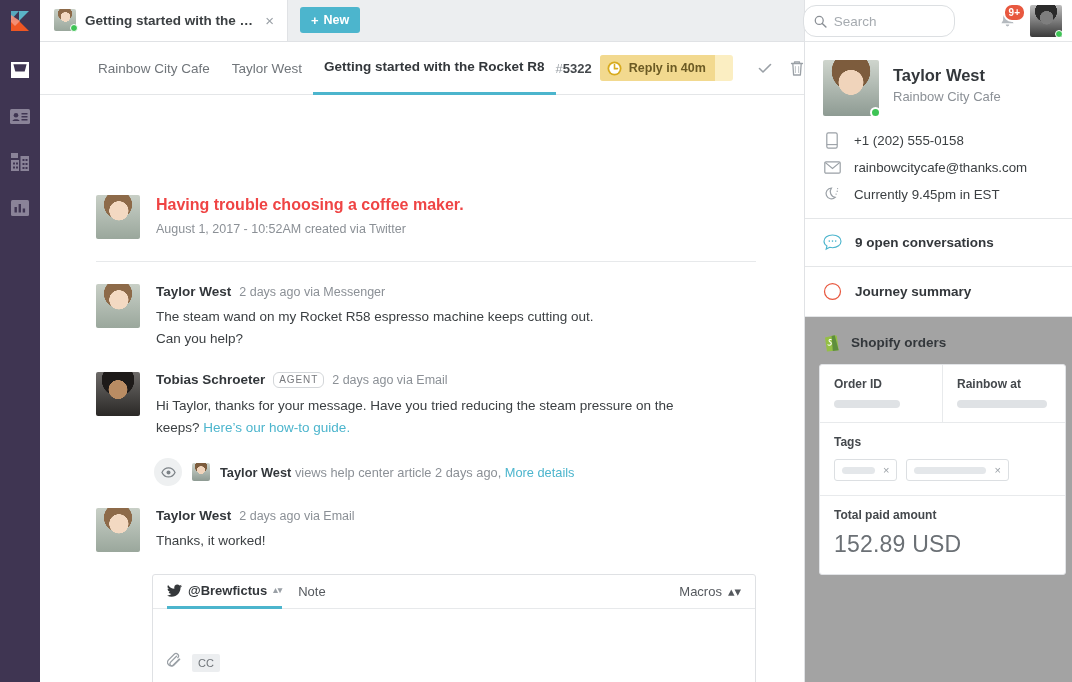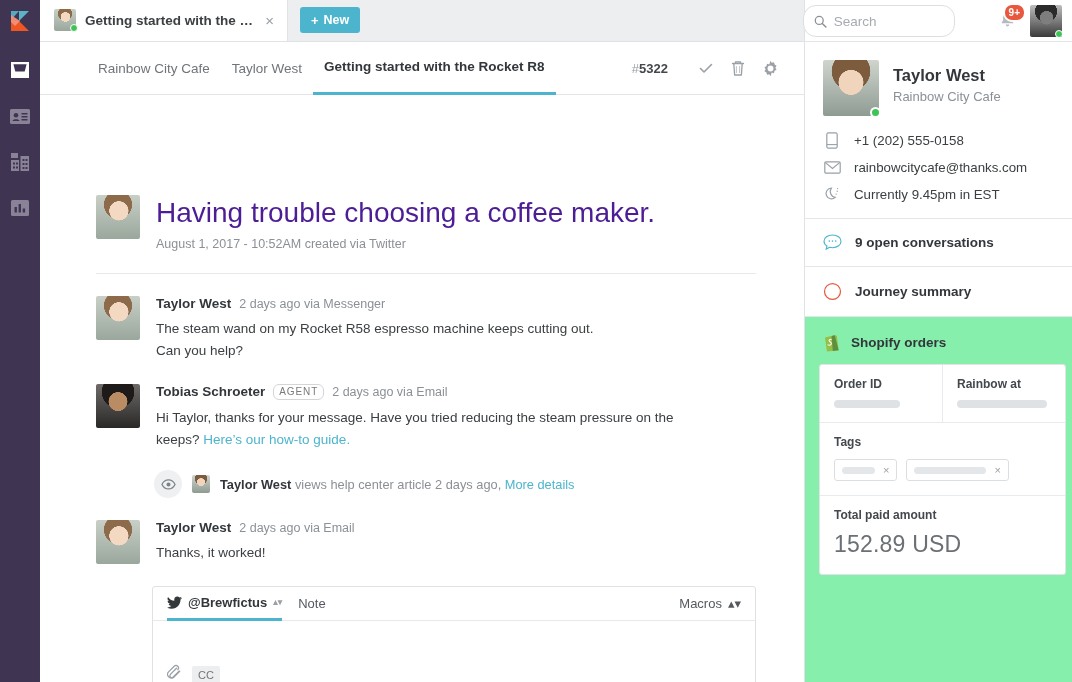--- a/index.html
+++ b/index.html
@@ -59,41 +59,41 @@
     padding: 0 18px 0 0; border-bottom: 1px solid #e4e6e8;
   }
   .crumbs { display: flex; align-items: flex-end; height: 53px; padding-left: 58px; gap: 0; }
   .crumb {
     font-size: 13.5px; color: #70757a; padding: 0 11px; height: 100%;
     display: flex; align-items: center; cursor: pointer; white-space: nowrap;
   }
   .crumb:first-child { padding-left: 0; }
   .crumb.active { color: #33373b; font-weight: bold; border-bottom: 3px solid #4cb5cd; }
   .head-right { margin-left: auto; display: flex; align-items: center; gap: 0; }
-  .ticket-no { font-size: 13px; color: #5f6368; margin-right: 22px; white-space: nowrap; }
+  .ticket-no { font-size: 13px; color: #5f6368; margin-right: 8px; white-space: nowrap; }
   .ticket-no .hash { color: #9aa0a6; font-weight: normal; }
   .ticket-no .num { font-weight: bold; color: #44484c; }
   .sla-badge {
     display: flex; align-items: center; height: 26px; border-radius: 3px;
     background: #fbeec2; overflow: hidden; margin-right: 16px;
   }
   .sla-badge .sla-fill { display: flex; align-items: center; gap: 7px; background: #f2d98f; height: 100%; padding: 0 9px 0 7px; }
   .sla-badge .sla-label { font-size: 12.5px; font-weight: bold; color: #6b5a23; white-space: nowrap; }
   .sla-badge .sla-tail { width: 18px; height: 100%; }
   .head-icon { width: 32px; height: 32px; display: flex; align-items: center; justify-content: center; cursor: pointer; }
 
   
   .convo-body { flex: 1; overflow: hidden; padding: 0 0 0 0; position: relative; background: #f2f3f5; }
   .convo-card {
     background: #fff; margin: 0; min-height: 100%; padding: 0 24px 0 0;
   }
   .thread { padding: 100px 0 0 56px; }
   .subject-row { display: flex; gap: 16px; padding-bottom: 22px; border-bottom: 1px solid #e7e9eb; margin-right: 24px; }
   .subject-row .av { width: 44px; height: 44px; border-radius: 2px; overflow: hidden; flex: none; }
-  .subject-title { font-size: 28px; color: #4c1d95; font-weight: normal; line-height: 1.25; }
+  .subject-title { font-size: 16px; color: #ef4444; font-weight: bold; line-height: 1.25; }
   .subject-meta { font-size: 12.5px; color: #8b9096; margin-top: 7px; }
 
   .msg { display: flex; gap: 16px; padding: 22px 0 0 0; }
   .msg .av { width: 44px; height: 44px; border-radius: 2px; overflow: hidden; flex: none; }
   .msg-main { flex: 1; min-width: 0; padding-right: 30px; }
   .msg-head { display: flex; align-items: center; gap: 8px; margin-bottom: 7px; flex-wrap: wrap; }
   .msg-author { font-size: 13.5px; font-weight: bold; color: #33373b; }
   .agent-chip {
     font-size: 10px; letter-spacing: 0.09em; color: #77797d; border: 1px solid #d3d6d9;
     border-radius: 6px; padding: 2px 5px; line-height: 1; font-weight: normal;
@@ -161,21 +161,21 @@
   .contact-list { margin-top: 16px; display: flex; flex-direction: column; gap: 11px; }
   .contact-row { display: flex; align-items: center; gap: 13px; }
   .contact-ico { width: 18px; display: flex; justify-content: center; flex: none; }
   .contact-val { font-size: 13.3px; color: #3c4043; }
 
   .panel-sec {
     border-top: 1px solid #e4e6e8; padding: 15px 18px; display: flex; align-items: center; gap: 13px; cursor: pointer;
   }
   .panel-sec .sec-label { font-size: 13.5px; font-weight: bold; color: #33373b; }
 
-  .shopify-sec { border-top: 1px solid #e4e6e8; background: #86efac; padding: 14px 6px 18px 14px; flex: 1; }
+  .shopify-sec { border-top: 1px solid #e4e6e8; background: #a3a3a3; padding: 14px 6px 18px 14px; flex: 1; }
   .shopify-head { display: flex; align-items: center; gap: 11px; padding: 2px 4px 12px 4px; }
   .shopify-head .sec-label { font-size: 13.5px; font-weight: bold; color: #33373b; }
   .sh-card { background: #fff; border: 1px solid #e2e4e7; border-radius: 3px; }
   .sh-row { display: flex; border-bottom: 1px solid #e8eaec; }
   .sh-cell { flex: 1; padding: 12px 14px 14px 14px; }
   .sh-cell + .sh-cell { border-left: 1px solid #e8eaec; }
   .sh-label { font-size: 12px; color: #44484c; font-weight: bold; margin-bottom: 9px; }
   .skeleton { height: 8px; border-radius: 4px; background: #dfe2e5; }
   .sh-block { padding: 12px 14px 14px 14px; border-bottom: 1px solid #e8eaec; }
   .tag-chips { display: flex; gap: 9px; margin-top: 10px; }
@@ -285,20 +285,31 @@
     <div class="convo-head">
       <div class="crumbs">
         <div class="crumb">Rainbow City Cafe</div>
         <div class="crumb">Taylor West</div>
         <div class="crumb active">Getting started with the Rocket R8</div>
       </div>
       <div class="head-right">
         <div class="ticket-no">
           <span class="hash">#</span><span class="num">5322</span>
         </div>
+        <div class="sla-badge">
+          <div class="sla-fill">
+            <svg width="15" height="15" viewBox="0 0 15 15">
+              <circle cx="7.5" cy="7.5" r="7" fill="#d8ab1f"></circle>
+              <circle cx="7.5" cy="7.5" r="5.2" fill="#fff"></circle>
+              <path d="M7.5 3.6 v4 h3" stroke="#d8ab1f" stroke-width="1.6" fill="none" stroke-linecap="round"></path>
+            </svg>
+            <span class="sla-label">Reply in 40m</span>
+          </div>
+          <div class="sla-tail"></div>
+        </div>
         <div class="head-icon">
           <svg width="16" height="16" viewBox="0 0 16 16">
             <path d="M2.5 8.5 L6 12 L13.5 4.5" stroke="#9aa0a6" stroke-width="1.6" fill="none" stroke-linecap="round" stroke-linejoin="round"></path>
           </svg>
         </div>
         <div class="head-icon">
           <svg width="16" height="17" viewBox="0 0 16 17">
             <path d="M2.5 3.5 h11 M5.5 3.5 v-1.6 h5 v1.6 M3.8 3.5 l0.8 11.5 h6.8 l0.8 -11.5" stroke="#9aa0a6" stroke-width="1.3" fill="none" stroke-linecap="round" stroke-linejoin="round"></path>
             <path d="M6.4 6.5 v6 M9.6 6.5 v6" stroke="#c3c7cb" stroke-width="1.1" stroke-linecap="round"></path>
           </svg>

